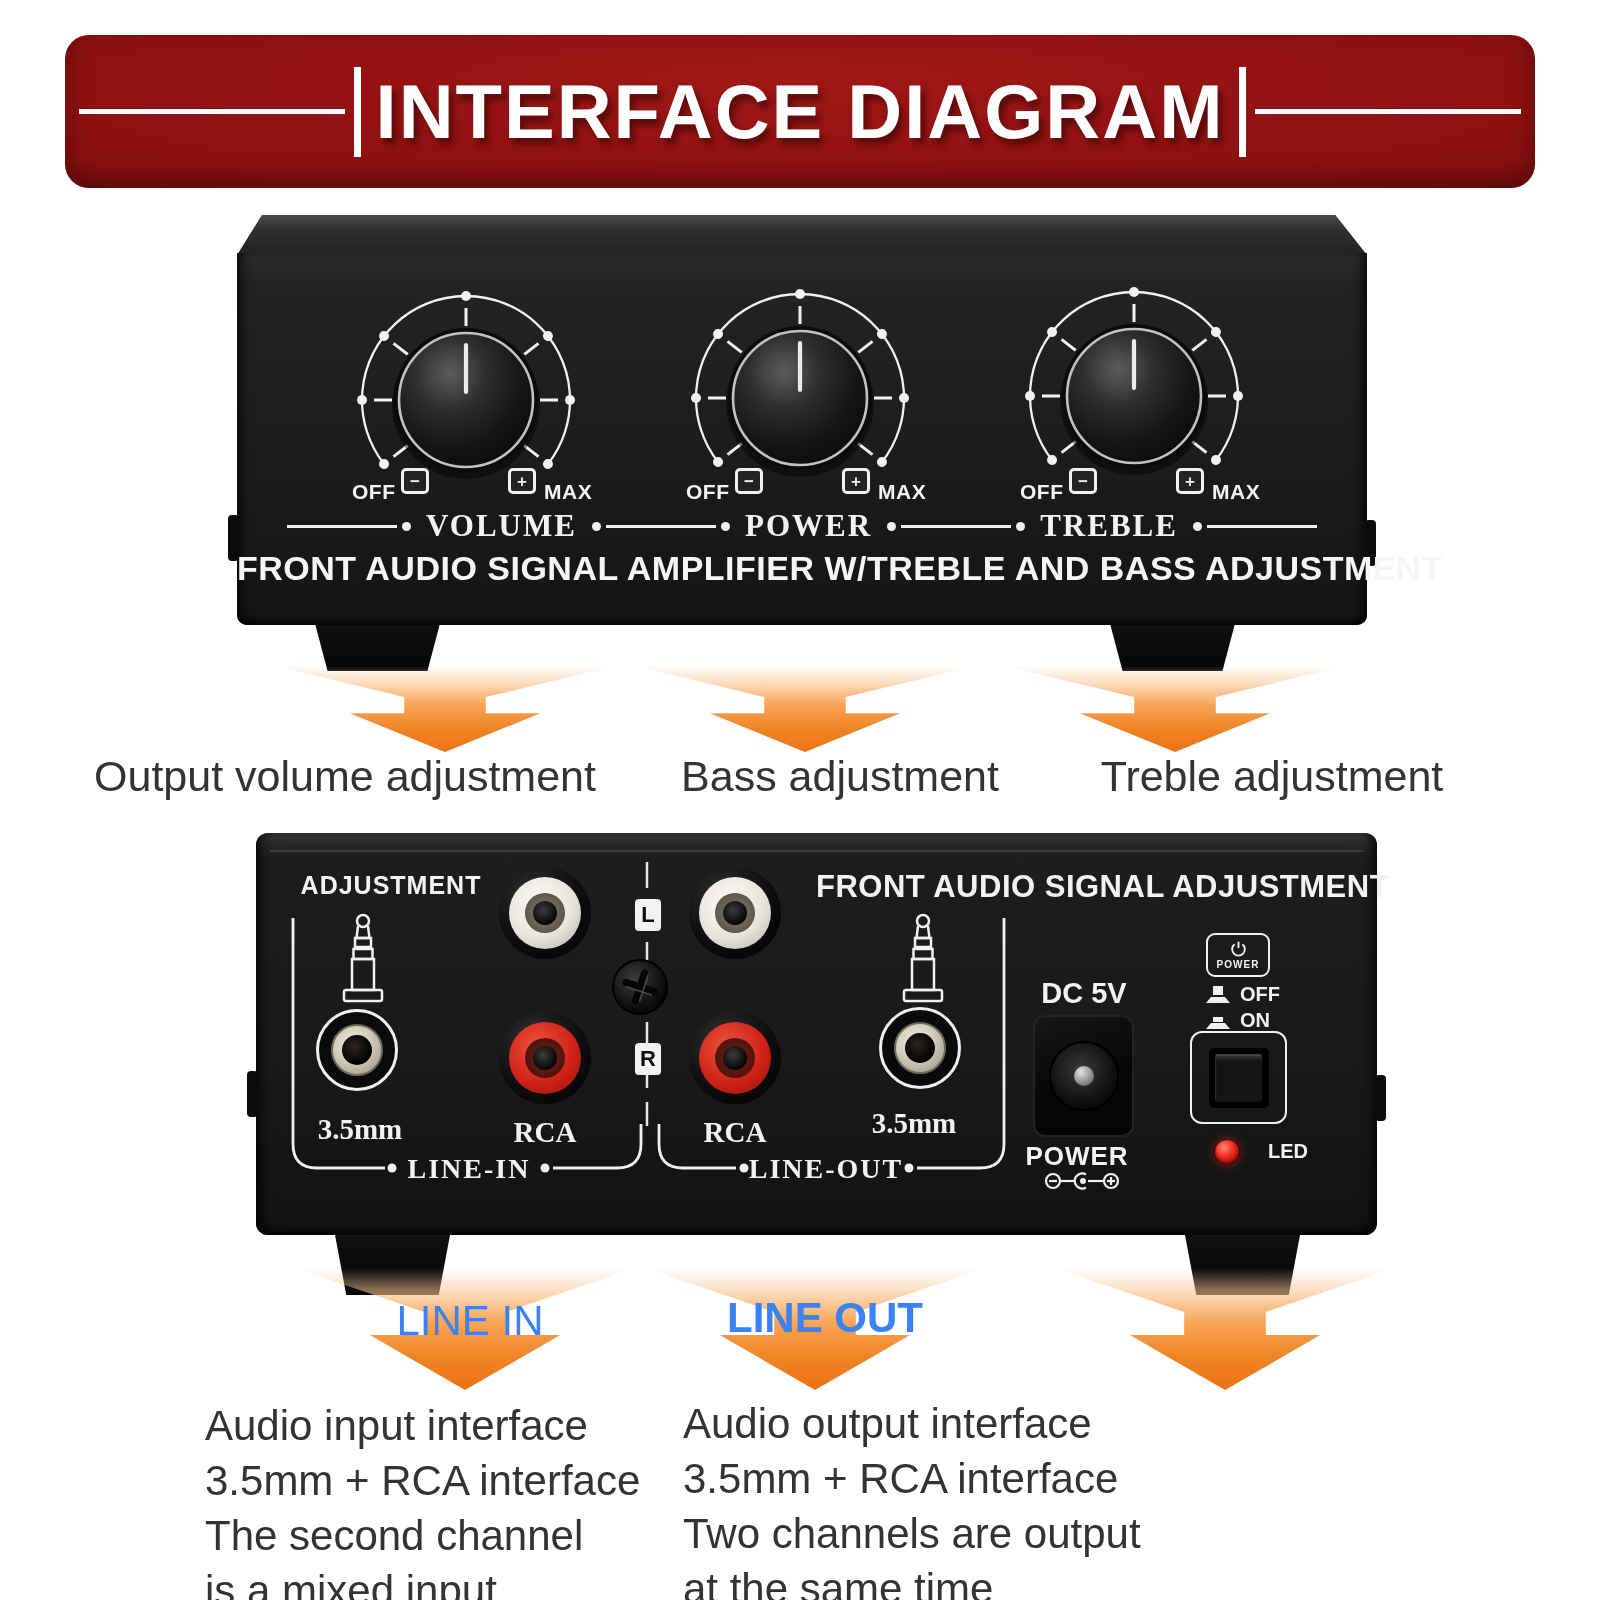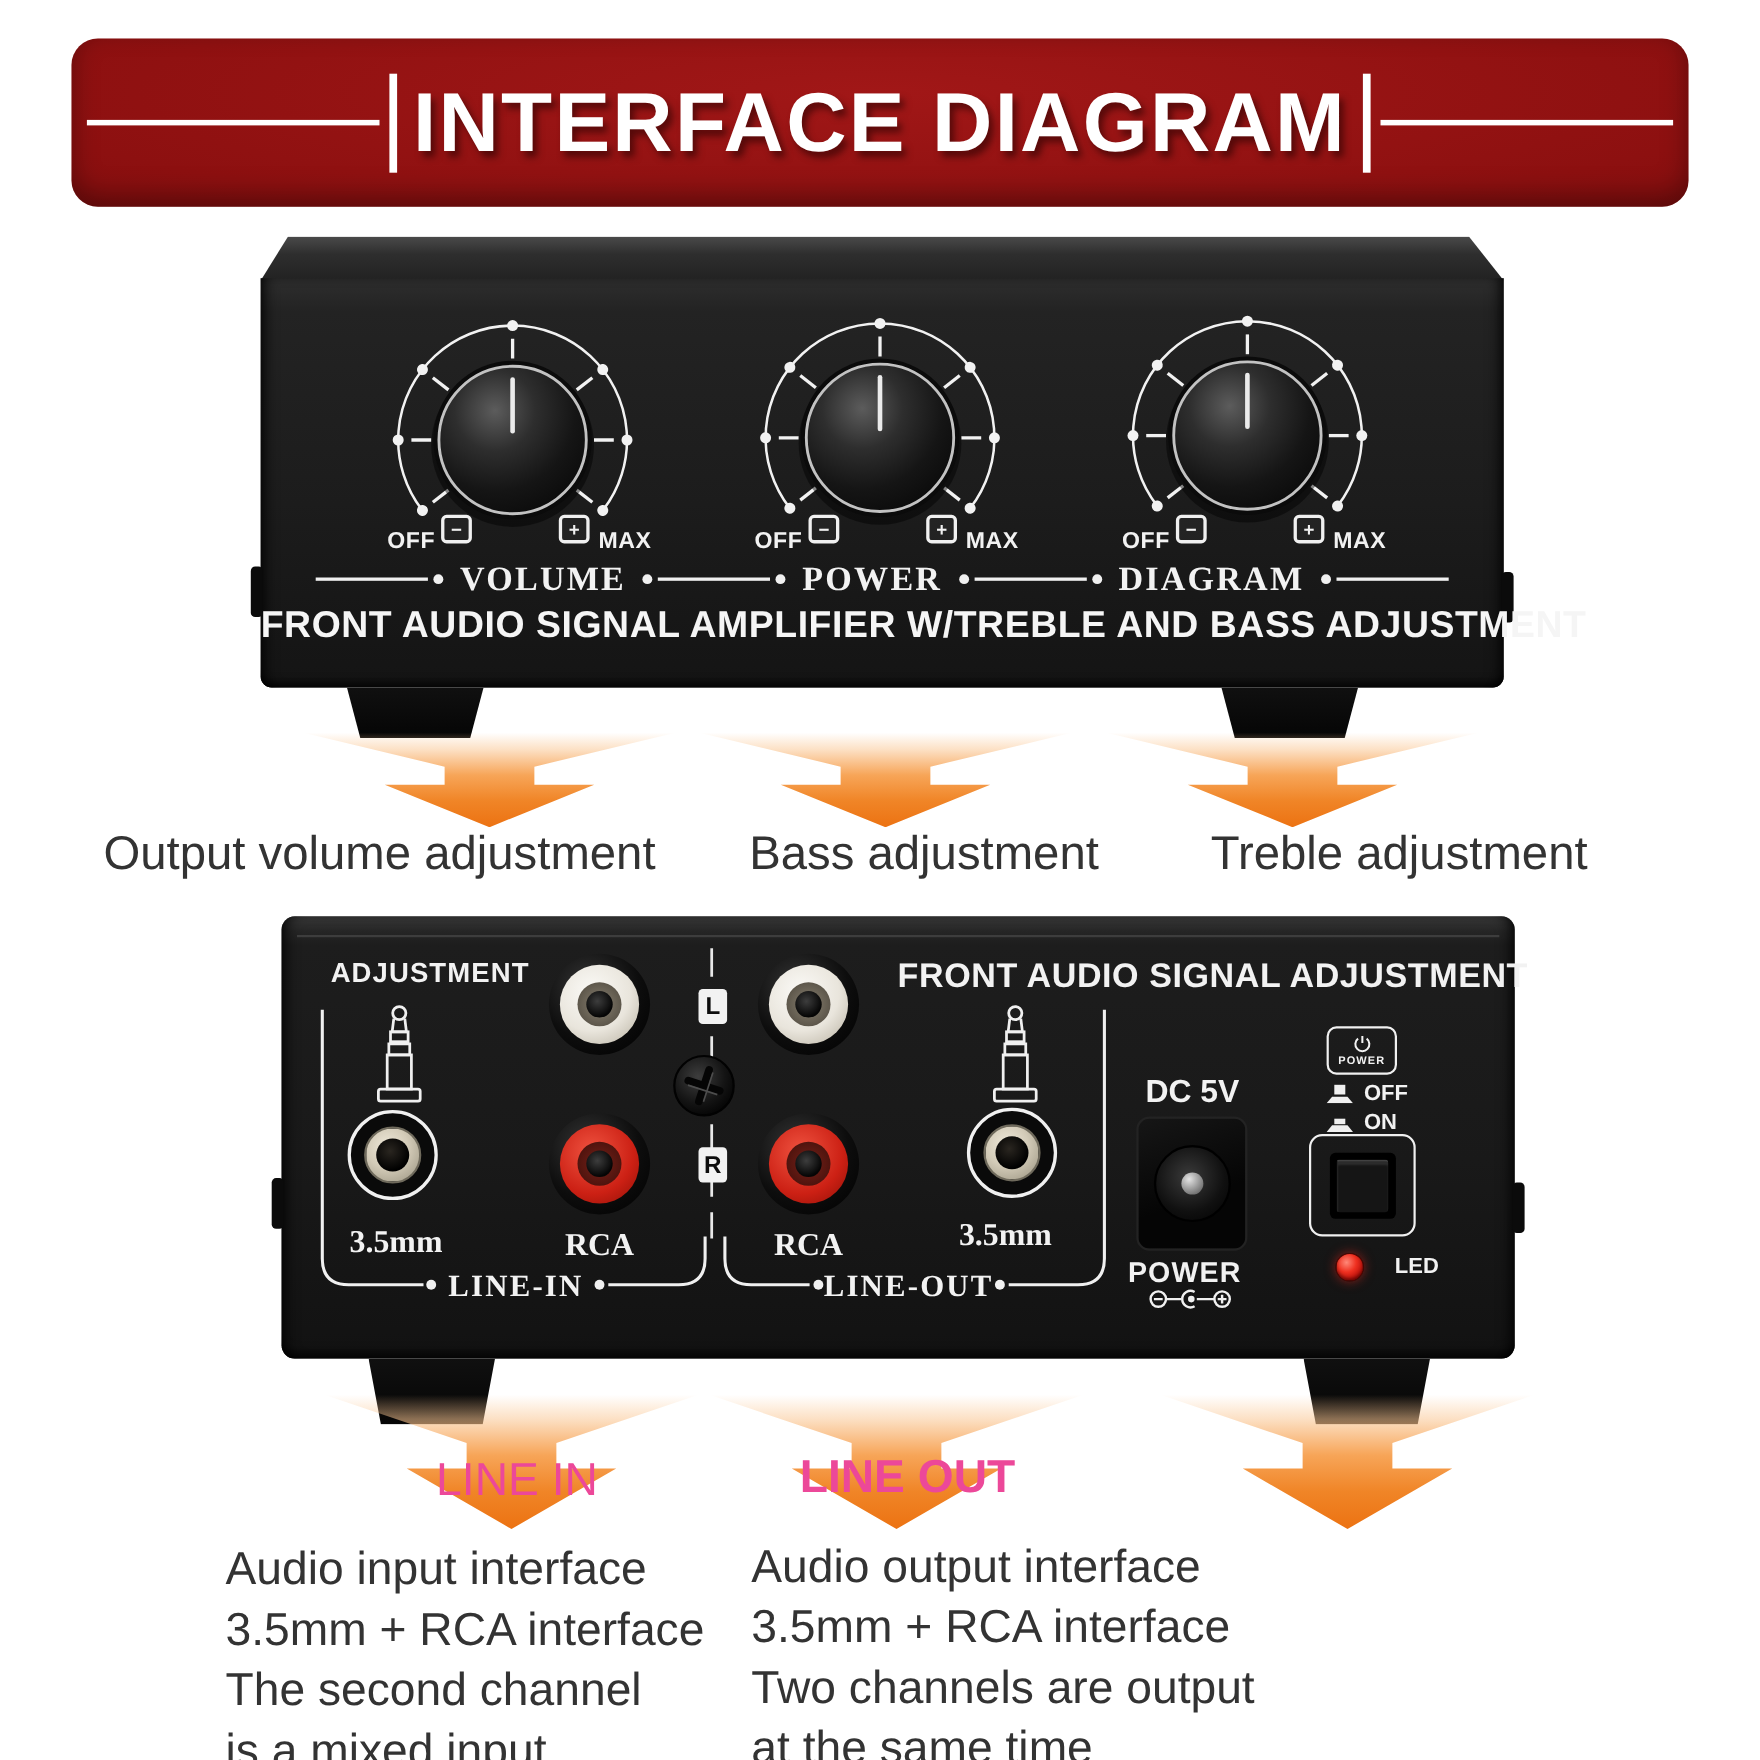--- a/index.html
+++ b/index.html
@@ -44,21 +44,21 @@
   .kname{font-family:"Liberation Serif",serif;font-weight:bold;font-size:31px;color:#f2f2f2;
          letter-spacing:2px;padding:0 10px;white-space:nowrap;}
   .front-caption{position:absolute;left:0;top:334px;width:100%;text-align:center;color:#f5f5f5;
          font-size:34px;font-weight:bold;letter-spacing:.5px;white-space:nowrap;}
 
   
   .arrow{position:absolute;
      clip-path:polygon(0% 0%,100% 0%,62% 36%,62% 55%,78% 55%,50% 100%,22% 55%,38% 55%,38% 36%);
      background:linear-gradient(180deg,rgba(252,216,176,0) 0%,rgba(250,199,148,.55) 18%,#f7a558 45%,#f08527 72%,#ec7212 100%);}
   .callout{position:absolute;color:#333333;font-size:43px;white-space:nowrap;transform:translateX(-50%);}
-  .zone-callout{position:absolute;color:#ec4899;font-size:42px;white-space:nowrap;transform:translateX(-50%);z-index:5;margin-top:24px;}
+  .zone-callout{position:absolute;color:#3b82f6;font-size:42px;white-space:nowrap;transform:translateX(-50%);z-index:5;}
   .para{position:absolute;color:#333333;font-size:42px;line-height:55px;white-space:nowrap;}
 
   
   .rca{position:absolute;width:92px;height:92px;border-radius:50%;
        background:radial-gradient(circle at 38% 32%, #343434 0%, #0d0d0d 55%, #000 100%);}
   .rca>.ring{position:absolute;inset:10px;border-radius:50%;}
   .rca.white>.ring{background:radial-gradient(circle at 40% 35%, #fbfaf7 0%, #e9e5dc 55%, #b5ae9e 100%);}
   .rca.red>.ring{background:radial-gradient(circle at 40% 35%, #ef5340 0%, #cc2014 60%, #8f0f06 100%);}
   .rca>.recess{position:absolute;inset:26px;border-radius:50%;}
   .rca.white>.recess{background:radial-gradient(#8a8272,#4a443a);}
@@ -264,21 +264,21 @@
       <div class="nline"></div>
         <div class="ndot"></div>
       <span class="kname">VOLUME</span>
       <div class="ndot"></div>
         <div class="nline"></div>
         <div class="ndot"></div>
       <span class="kname">POWER</span>
       <div class="ndot"></div>
         <div class="nline"></div>
         <div class="ndot"></div>
-      <span class="kname">DIAGRAM</span>
+      <span class="kname">TREBLE</span>
       <div class="ndot"></div>
         <div class="nline"></div>
     </div>
 
     <div class="front-caption">FRONT AUDIO SIGNAL AMPLIFIER W/TREBLE AND BASS ADJUSTMENT</div>
 
     <div class="foot" style="left:73px;top:410px;width:135px;"></div>
     <div class="foot" style="left:868px;top:410px;width:135px;"></div>
   </div>
 

